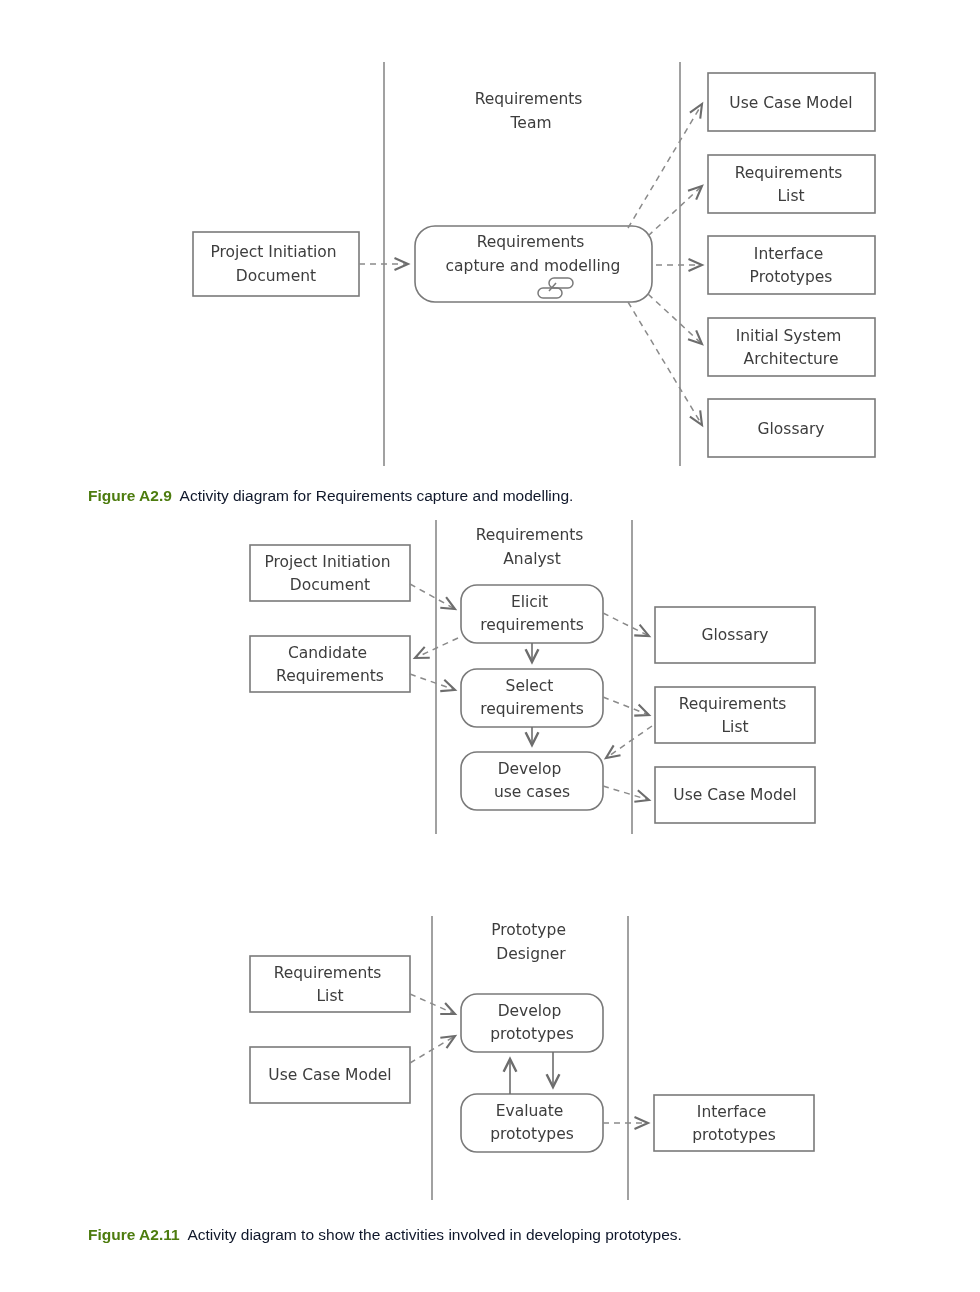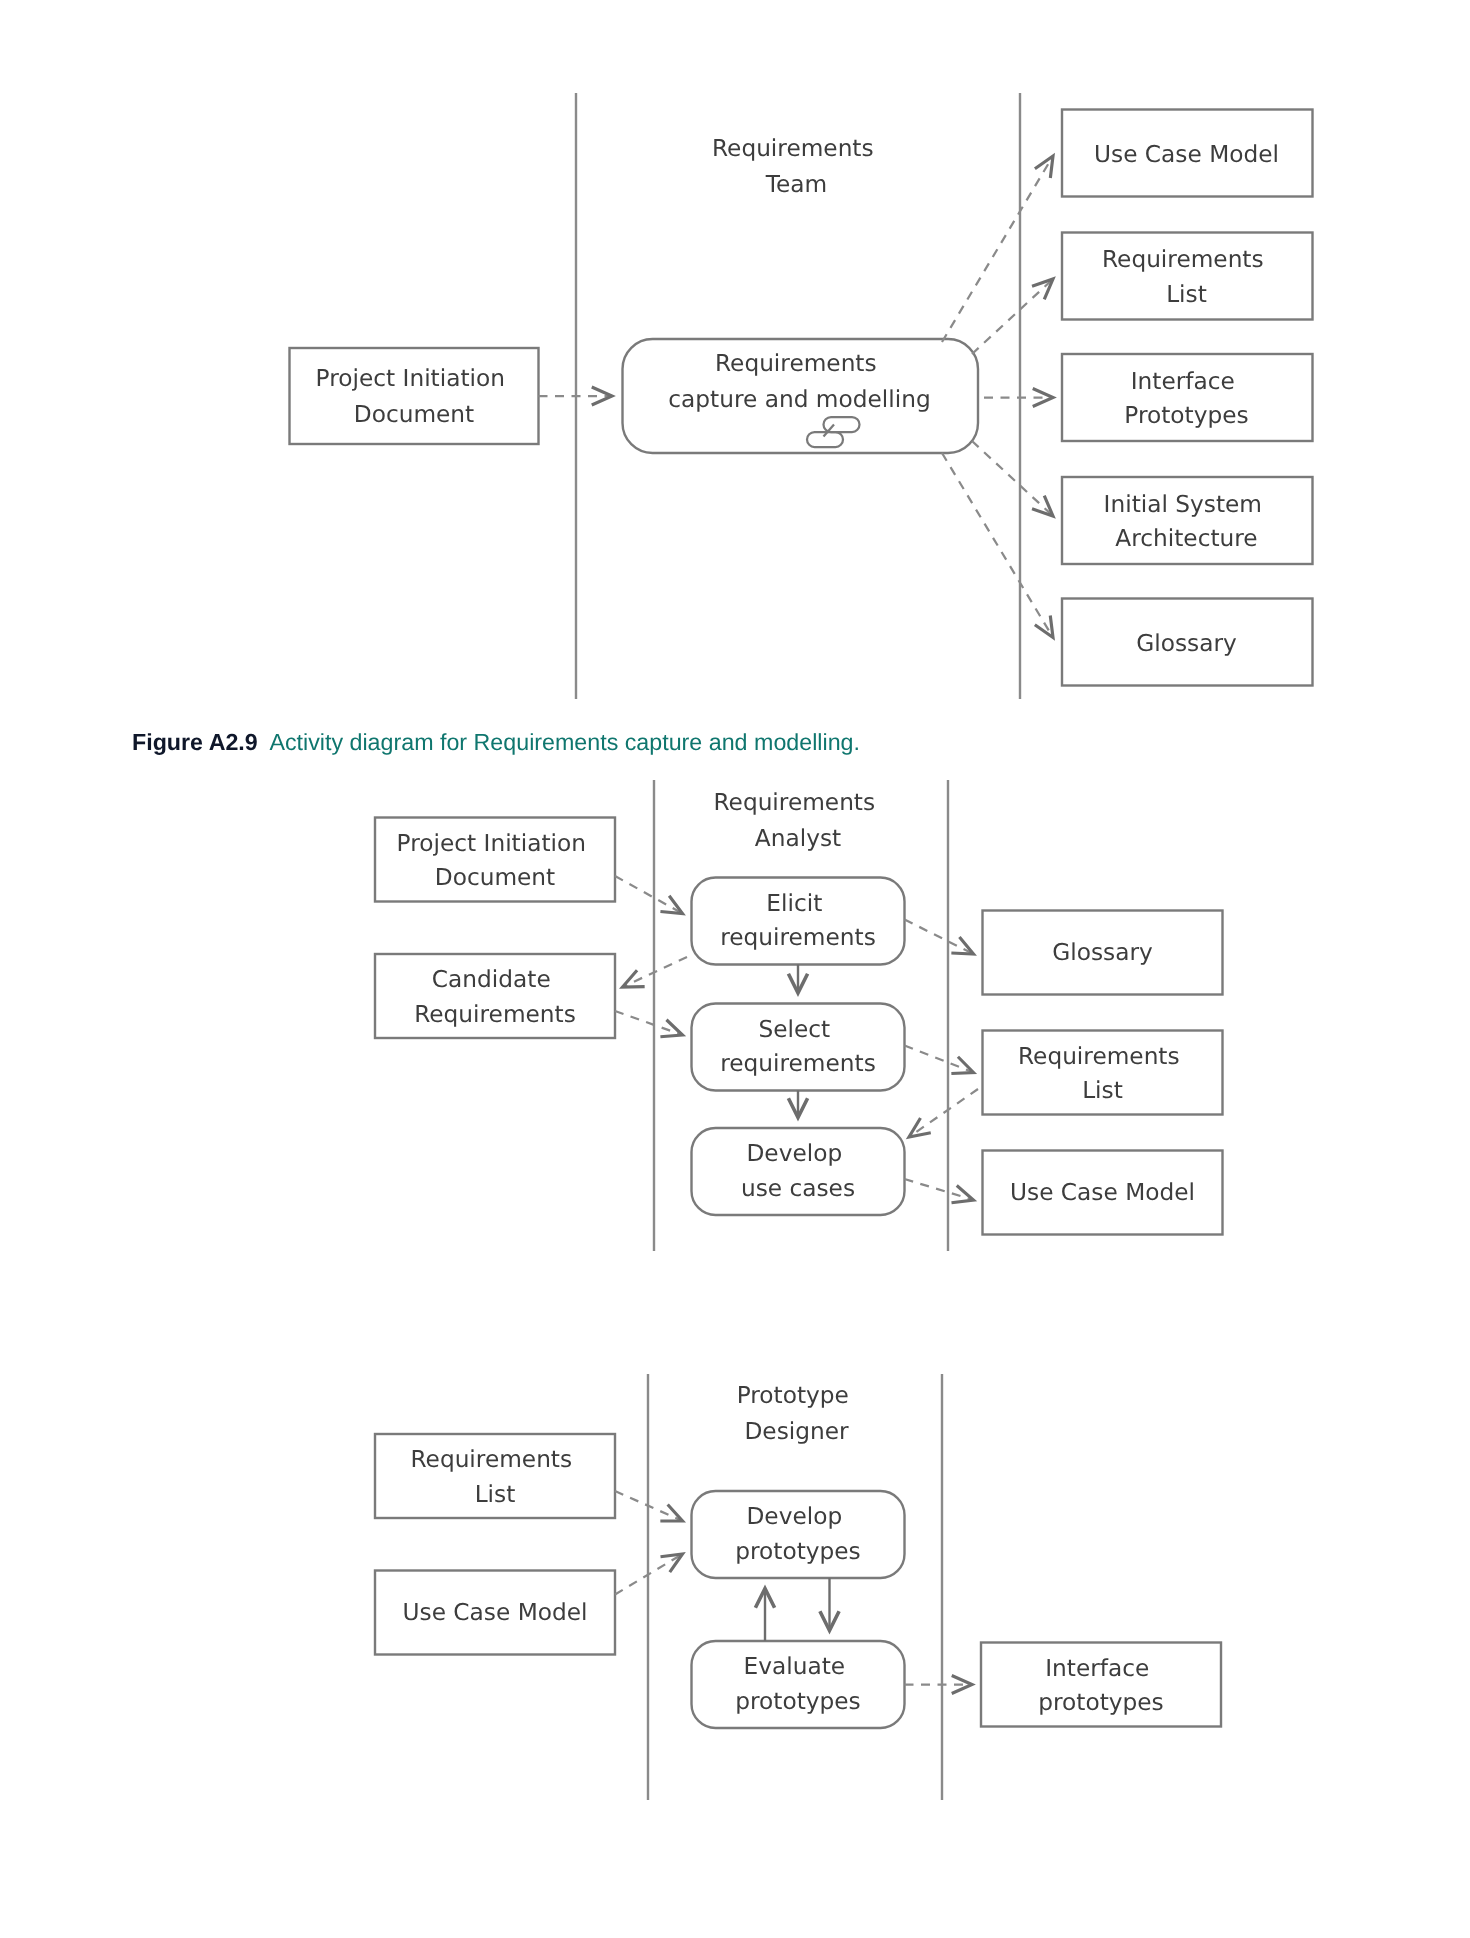--- a/index.html
+++ b/index.html
@@ -26,25 +26,25 @@
   .caption {
     position: absolute;
     left: 88px;
     font-family: "Liberation Sans", sans-serif;
     font-size: 15.5px;
     color: #000000;
     white-space: nowrap;
   }
   .caption .fig-label {
     font-weight: bold;
-    color: #0f172a;
+    color: #4d7c0f;
   }
   .caption .fig-text {
     font-weight: normal;
-    color: #0f766e;
+    color: #0f172a;
   }
   text {
     font-family: "DejaVu Sans", sans-serif;
     fill: #3d3d3d;
   }
   .node-label, .obj-label, .lane-label {
     font-size: 15.5px;
   }
   .lane-label {
     fill: #3d3d3d;
@@ -325,13 +325,16 @@
 
     <path class="flow-dash" d="M410,86 L455,106" marker-end="url(#arrOpen11)"></path>
     <path class="flow-dash" d="M410,155 L455,128" marker-end="url(#arrOpen11)"></path>
 
     <path class="flow-solid" d="M553,144 L553,179" marker-end="url(#arrDown11)"></path>
     <path class="flow-solid" d="M510,186 L510,151" marker-end="url(#arrDown11)"></path>
 
     <path class="flow-dash" d="M603,215 L648,215" marker-end="url(#arrOpen11)"></path>
   </svg>
 
+  <div class="caption" style="top:318px;">
+    <span class="fig-label">Figure A2.11</span><span class="fig-text">&nbsp; </span><span class="fig-text">Activity diagram to show the activities involved in developing prototypes.</span>
+  </div>
 </div>
 
 </body></html>

